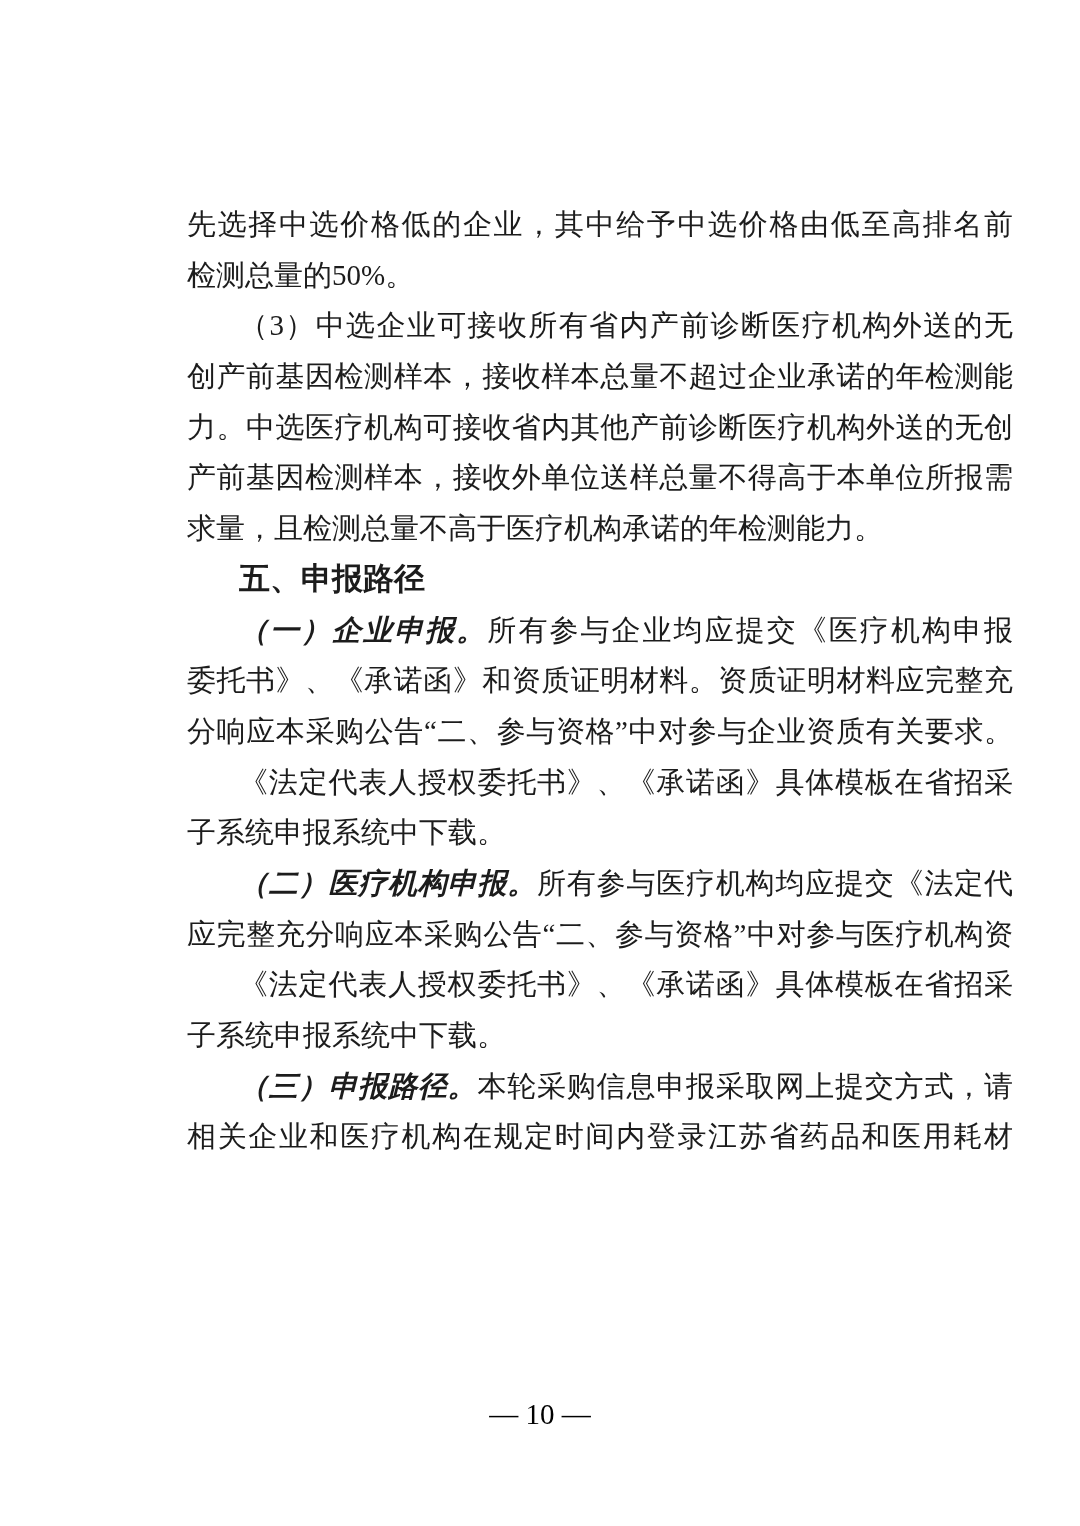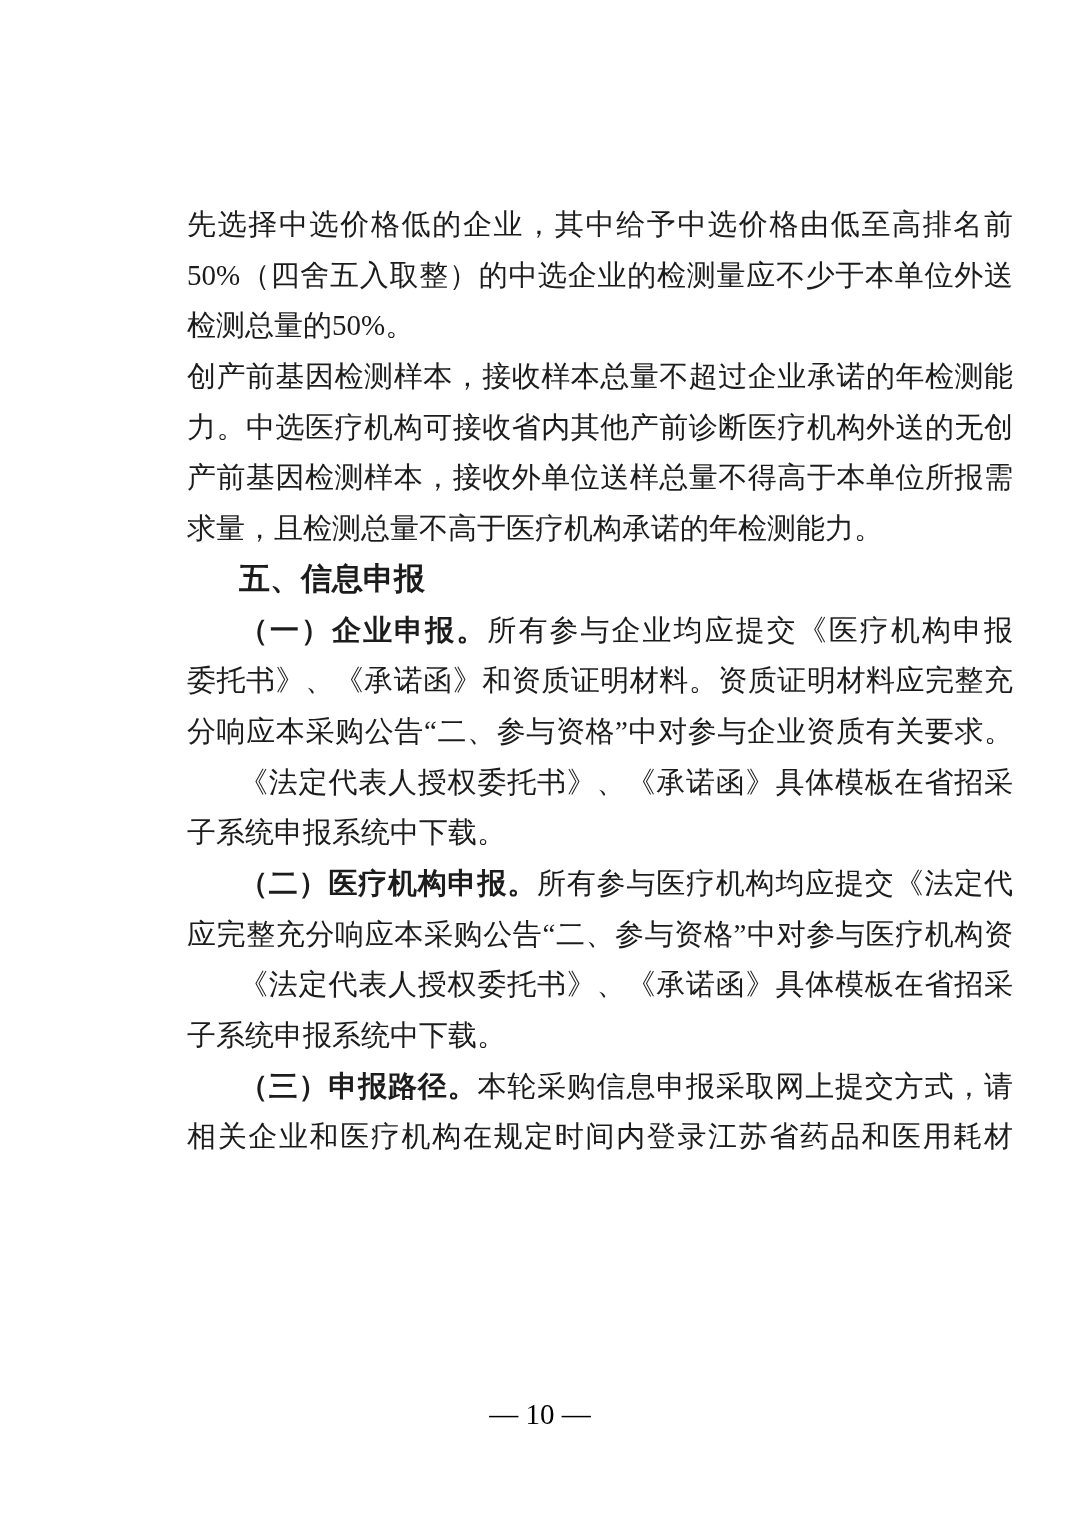--- a/index.html
+++ b/index.html
@@ -45,48 +45,49 @@
   }
   .line.heading {
     font-family: "Liberation Sans", "DejaVu Sans", sans-serif;
     font-weight: bold;
     font-size: 31px;
     text-align: left;
     text-align-last: left;
   }
   .lead {
     font-weight: bold;
+    font-style: italic;
   }
   .page-footer {
     position: absolute;
     left: 0;
     right: 0;
     top: 1398px;
     text-align: center;
     font-size: 29px;
     color: #000000;
   }
 </style>
 </head>
 <body>
 
 <div class="page">
 
   <div class="doc-body">
 
     <div class="line">先选择中选价格低的企业，其中给予中选价格由低至高排名前</div>
-    <div class="line">50%（四舍五入取整）的中选企业的检测量应不少于本单位外送</div>
     <div class="line end">检测总量的50%。</div>
 
+    <div class="line indent">（3）中选企业可接收所有省内产前诊断医疗机构外送的无</div>
     <div class="line">创产前基因检测样本，接收样本总量不超过企业承诺的年检测能</div>
     <div class="line">力。中选医疗机构可接收省内其他产前诊断医疗机构外送的无创</div>
     <div class="line">产前基因检测样本，接收外单位送样总量不得高于本单位所报需</div>
     <div class="line end">求量，且检测总量不高于医疗机构承诺的年检测能力。</div>
 
-    <div class="line heading indent">五、信息申报</div>
+    <div class="line heading indent">五、申报路径</div>
 
     <div class="line indent">
       <span class="lead">（一）企业申报。</span><span>所有参与企业均应提交《医疗机构申报</span>
     </div>
     <div class="line">委托书》、《承诺函》和资质证明材料。资质证明材料应完整充</div>
     <div class="line">分响应本采购公告“二、参与资格”中对参与企业资质有关要求。</div>
 
     <div class="line indent">《法定代表人授权委托书》、《承诺函》具体模板在省招采</div>
     <div class="line end">子系统申报系统中下载。</div>
 

